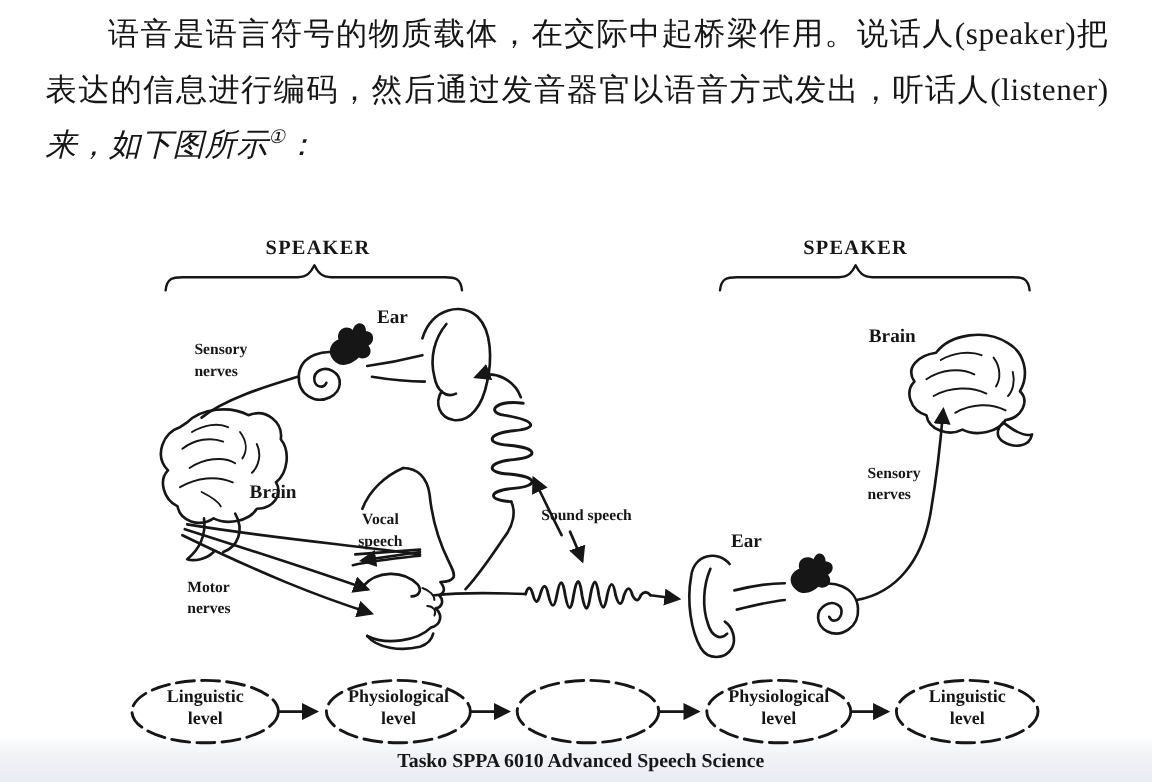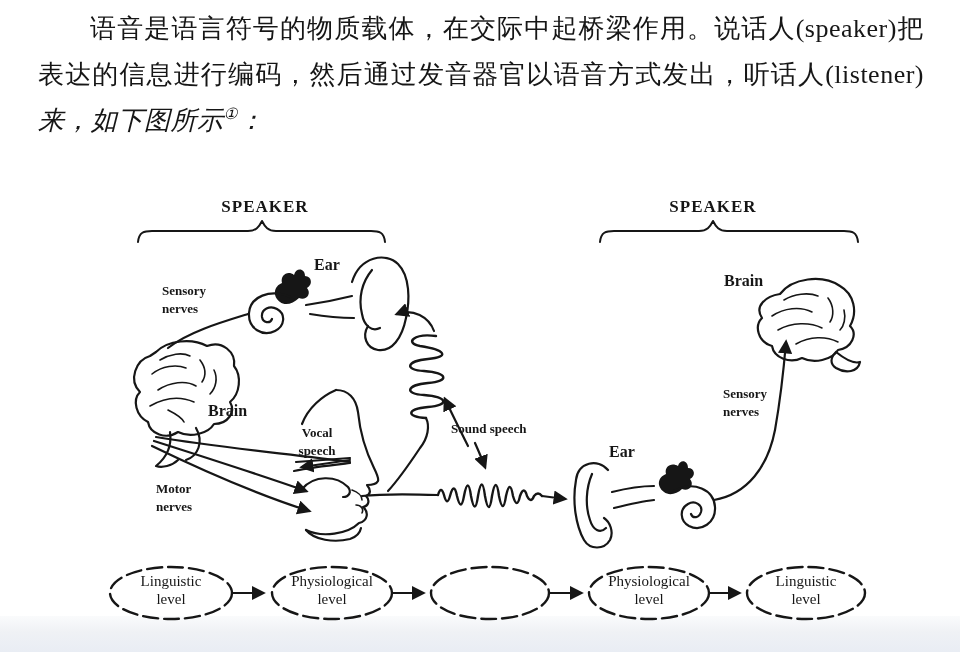--- a/index.html
+++ b/index.html
@@ -33,21 +33,21 @@
     white-space:nowrap;
   }
   .lbl.center{transform:translateX(-50%);text-align:center;}
   .lbl.right{text-align:right;}
   .group-lbl{font-size:17px;letter-spacing:1px;}
   .small{font-size:13px;}
   
   .level-lbl{
     position:absolute;top:573px;width:130px;
     transform:translateX(-50%);
-    text-align:center;font-weight:normal;
+    text-align:center;font-weight:bold;
     font-size:15px;line-height:17.5px;
   }
   .caption{
     position:absolute;top:624px;left:484px;
     transform:translateX(-50%);
     font-weight:bold;font-size:16.5px;white-space:nowrap;
   }
   .footer-strip{
     position:absolute;left:0;top:616px;width:960px;height:36px;
     background:linear-gradient(#fafbfc 0%,#eff1f5 45%,#e9edf4 100%);
@@ -226,14 +226,15 @@
   </div>
   <div class="level-lbl" style="left:649px">
     <div>Physiological</div>
     <div>level</div>
   </div>
   <div class="level-lbl" style="left:806px">
     <div>Linguistic</div>
     <div>level</div>
   </div>
 
+  <div class="caption">Tasko SPPA 6010 Advanced Speech Science</div>
 
 </div>
 
 </body></html>

